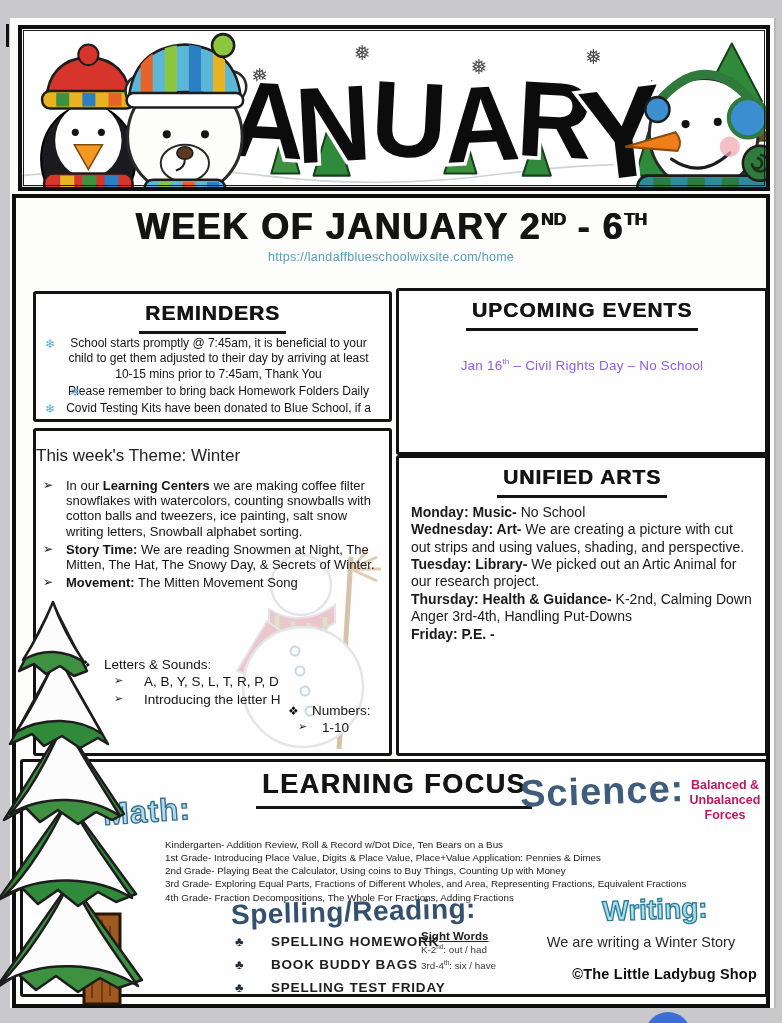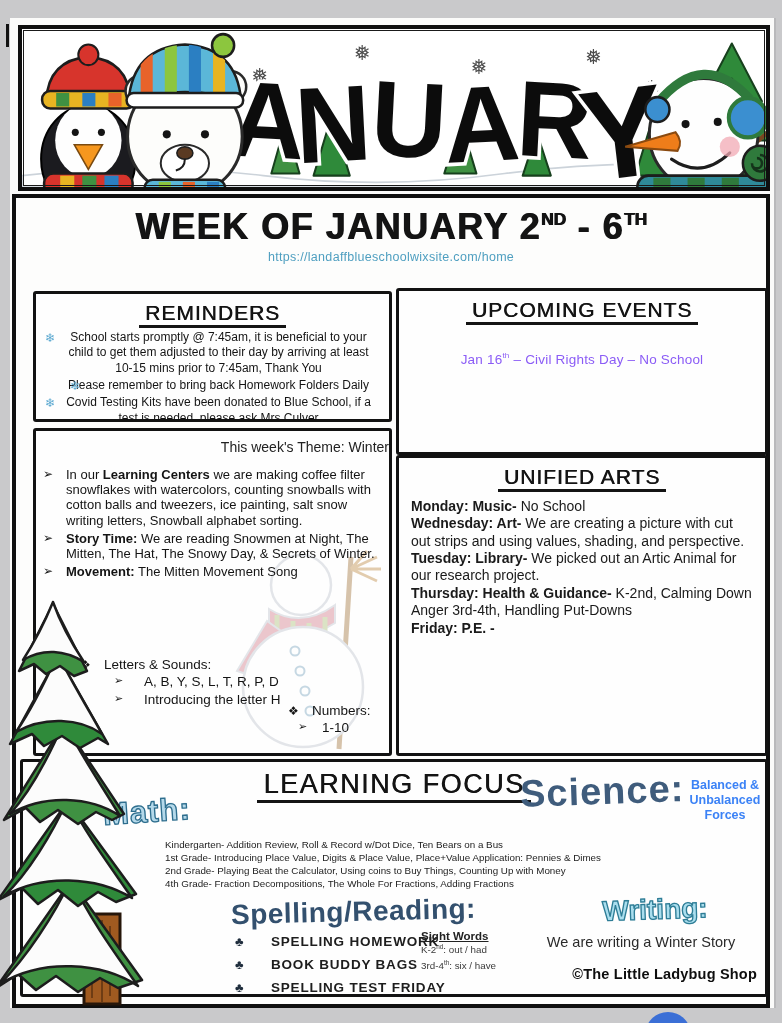--- a/index.html
+++ b/index.html
@@ -18,37 +18,37 @@
   
   #main{left:12px;top:194px;width:750px;height:806px;background:#fdfdfc;border:4px solid #0f0f0f}
   
   #week-h{left:0;right:0;top:8px;text-align:center}
   #week-title{font-size:36px;font-weight:700;letter-spacing:1.5px;text-shadow:1px 0 0 #111}
   #week-title sup{font-size:.48em;font-weight:700;vertical-align:14px;letter-spacing:0}
   #week-url{margin-top:2px;font-size:12.5px;color:#4f9fc0;letter-spacing:.3px}
   
   .nbox{background:#fefefe;border:3.5px solid #121212;border-radius:3px;overflow:hidden}
   .ntitle{text-align:center;margin-top:7px}
-  .ntitle span{display:inline-block;font-weight:400;letter-spacing:1px;border-bottom:3px solid #141414;
-    padding:0 6px 0;text-shadow:.6px 0 0 #111}
+  .ntitle span{display:inline-block;font-weight:700;letter-spacing:1px;border-bottom:3px solid #141414;
+    padding:0 6px 6px;text-shadow:.6px 0 0 #111}
   
   #reminders{left:17px;top:93px;width:353px;height:125px}
   #reminders .ntitle span{font-size:21px}
   .rem-item{position:relative;padding:0 16px 0 28px;text-align:center;font-size:12px;line-height:1.28;margin-top:2px}
   .rem-item .snow{position:absolute;left:9px;top:1px;color:#5aa8d0;font-size:12px}
   .rem-item:nth-child(3) .snow{left:34px}
   
   #upcoming{left:380px;top:90px;width:366px;height:161px}
   #upcoming .ntitle span{font-size:21px}
   #event-line{margin-top:26px;text-align:center;font-size:13.5px;color:#8b5cf6;letter-spacing:.2px}
   #event-line sup{font-size:.6em}
   
   #preschool{left:17px;top:230px;width:353px;height:322px}
   #preschool .ntitle span{font-size:24px}
-  #ps-sub{text-align:right;font-size:14px;margin-top:8px;color:#222;position:relative;z-index:1}
+  #ps-sub{text-align:left;font-size:17px;margin-top:15px;color:#222;position:relative;z-index:1}
   #ps-list{margin-top:12px;position:relative;z-index:1}
   .ps-bullet{position:relative;padding:0 2px 0 30px;font-size:13px;line-height:1.17;margin-bottom:3px}
   .ps-bullet .arrow{position:absolute;left:7px;top:0;font-size:12px}
   .ps-bullet b{font-weight:700}
   #ls-block{position:absolute;left:44px;top:226px;z-index:1;font-size:13.5px}
   .ls-row{position:relative;padding-left:24px;margin-bottom:2px}
   .ls-row .dia{position:absolute;left:0;top:1px;font-size:12px}
   .ls-sub{position:relative;padding-left:64px;width:150px;line-height:1.15;margin-bottom:2px}
   .ls-sub .arrow{position:absolute;left:34px;top:0;font-size:11px}
   #num-block{position:absolute;left:252px;top:272px;z-index:1;font-size:13.5px}
@@ -61,21 +61,21 @@
   #ua-body{padding:6px 12px 0 12px;font-size:14px;line-height:1.24;color:#1a1a1a}
   .ua-line b{font-weight:700}
   
   #learning{left:4px;top:561px;width:742px;height:232px;overflow:visible}
   #learning .ntitle span{font-size:27px;letter-spacing:1.5px}
   #math-h{position:absolute;left:80px;top:32px;font-size:31px;font-weight:800;color:#b5d9ea;
     -webkit-text-stroke:1.3px #2e6e8e;text-shadow:0 0 1px #2e6e8e;transform:rotate(-4deg);letter-spacing:1px}
   #science-h{position:absolute;left:497px;top:8px;font-size:38px;font-weight:800;color:#3f5c7c;
     transform:rotate(-2deg);letter-spacing:1px}
   #science-topic{position:absolute;left:652px;top:16px;width:100px;font-size:12.5px;font-weight:600;
-    text-align:center;line-height:1.18;color:#3b82f6}
+    text-align:center;line-height:1.18;color:#be185d}
   #math-grades{position:absolute;left:142px;top:76px;font-size:9.8px;line-height:1.34;color:#1c1c1c;width:600px}
   #spelling-h{position:absolute;left:208px;top:134px;font-size:28px;font-weight:800;color:#33506e;
     transform:rotate(-1.5deg);letter-spacing:.5px}
   #spell-items{position:absolute;left:212px;top:172px;font-size:13.5px;font-weight:600;letter-spacing:.8px;color:#1d1d1d}
   .sp-item{margin-bottom:8px;position:relative;padding-left:36px}
   .sp-item .club{position:absolute;left:0;top:0;color:#1f2d3d;font-size:13px}
   #sight{position:absolute;left:398px;top:168px;width:112px;text-align:left}
   #sight-title{font-size:11.5px;font-weight:700;text-decoration:underline;color:#222}
   .sight-row{font-size:9.8px;color:#3a3a3a;line-height:1.5}
   .sight-row sup{font-size:.65em}
@@ -290,20 +290,21 @@
 
   <div id="learning" class="nbox abs">
     <div class="ntitle"><span>LEARNING FOCUS</span></div>
     <div id="math-h">Math:</div>
     <div id="science-h">Science:</div>
     <div id="science-topic">Balanced &amp; Unbalanced Forces</div>
     <div id="math-grades">
       <div>Kindergarten- Addition Review, Roll &amp; Record w/Dot Dice, Ten Bears on a Bus</div>
       <div>1st Grade- Introducing Place Value, Digits &amp; Place Value, Place+Value Application: Pennies &amp; Dimes</div>
       <div>2nd Grade- Playing Beat the Calculator, Using coins to Buy Things, Counting Up with Money</div>
+      <div>3rd Grade- Exploring Equal Parts, Fractions of Different Wholes, and Area, Representing Fractions, Equivalent Fractions</div>
       <div>4th Grade- Fraction Decompositions, The Whole For Fractions, Adding Fractions</div>
     </div>
     <div id="spelling-h">Spelling/Reading:</div>
     <div id="spell-items">
       <div class="sp-item"><span class="club">♣</span><span>SPELLING HOMEWORK</span></div>
       <div class="sp-item"><span class="club">♣</span><span>BOOK BUDDY BAGS</span></div>
       <div class="sp-item"><span class="club">♣</span><span>SPELLING TEST FRIDAY</span></div>
     </div>
     <div id="sight">
       <div id="sight-title">Sight Words</div>

